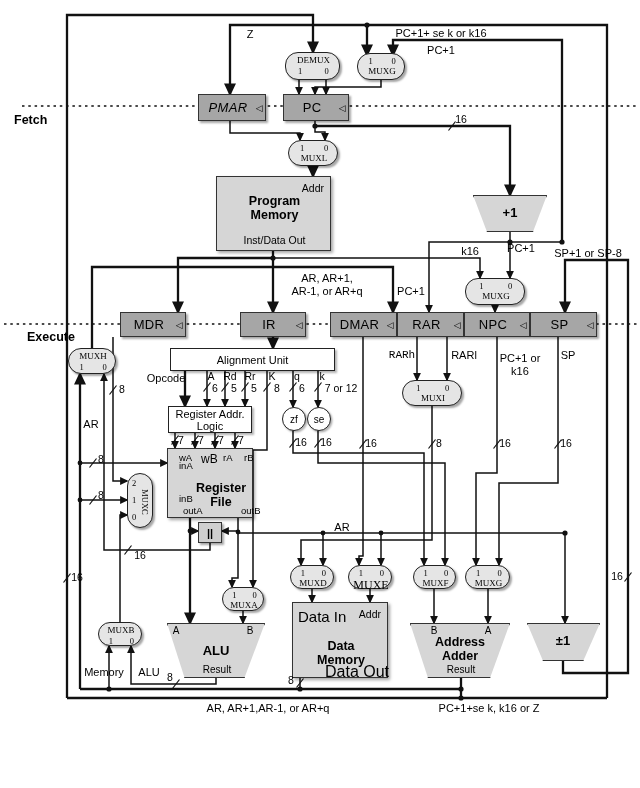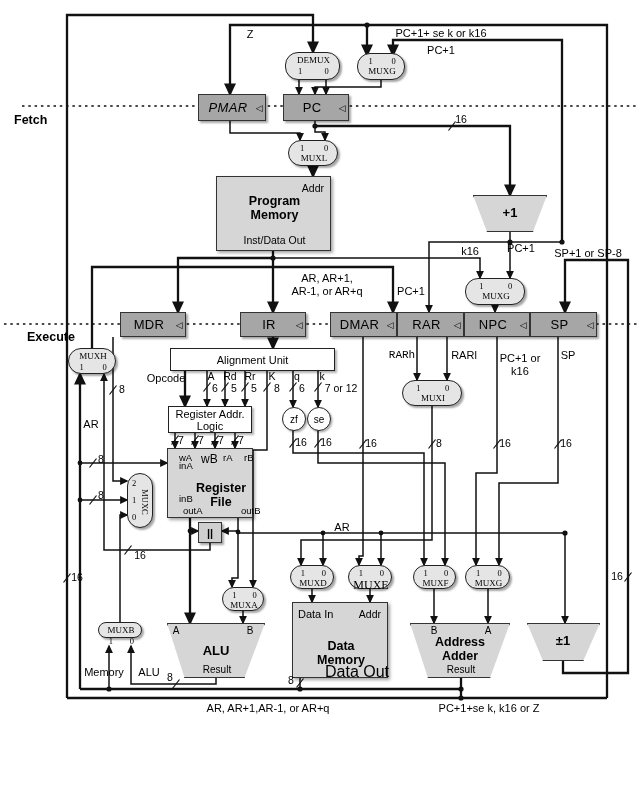--- a/index.html
+++ b/index.html
@@ -212,21 +212,21 @@
       <div class="mux" style="left: 68px; top: 348px; width: 48px; height: 26px;">
         <span style="position: absolute; left: 0px; top: 2px; font-size: 9px; width: 48px; text-align: center;">MUXH</span>
         <span style="position: absolute; left: 10.56px; top: 13px; font-size: 8.5px;">1</span>
         <span style="position: absolute; left: 33.6px; top: 13px; font-size: 8.5px;">0</span>
       </div>
       <div class="mux" style="left: 222px; top: 587px; width: 42px; height: 24px;">
         <span style="position: absolute; left: 9.24px; top: 2px; font-size: 8.5px;">1</span>
         <span style="position: absolute; left: 29.4px; top: 2px; font-size: 8.5px;">0</span>
         <span style="position: absolute; left: 0px; top: 12px; font-size: 9px; width: 42px; text-align: center;">MUXA</span>
       </div>
-      <div class="mux" style="left: 98px; top: 622px; width: 44px; height: 16px;">
+      <div class="mux" style="left: 98px; top: 622px; width: 44px; height: 24px;">
         <span style="position: absolute; left: 0px; top: 2px; font-size: 9px; width: 44px; text-align: center;">MUXB</span>
         <span style="position: absolute; left: 9.68px; top: 13px; font-size: 8.5px;">1</span>
         <span style="position: absolute; left: 30.8px; top: 13px; font-size: 8.5px;">0</span>
       </div>
       <div class="mux" style="left: 290px; top: 565px; width: 44px; height: 24px;">
         <span style="position: absolute; left: 9.68px; top: 2px; font-size: 8.5px;">1</span>
         <span style="position: absolute; left: 30.8px; top: 2px; font-size: 8.5px;">0</span>
         <span style="position: absolute; left: 0px; top: 12px; font-size: 9px; width: 44px; text-align: center;">MUXD</span>
       </div>
       <div class="mux" style="left: 348px; top: 565px; width: 44px; height: 24px;">
@@ -250,21 +250,21 @@
         <span style="position: absolute; left: 4px; top: 38px; font-size: 8.5px;">0</span>
         <span class="rot" style="left: 17px; top: 27.5px;">MUXC</span>
       </div>
       <div class="membox" style="left: 216px; top: 176px; width: 115px; height: 75px;">
         <span style="position: absolute; top: 5px; font-size: 10.5px; right: 6px; left: auto;">Addr</span>
         <div class="mtitle" style="left: 57.5px; top: 17px;">Program
 Memory</div>
         <span style="position: absolute; left: 0px; top: 57px; font-size: 10.5px; width: 115px; text-align: center;">Inst/Data Out</span>
       </div>
       <div class="membox" style="left: 292px; top: 602px; width: 96px; height: 76px;">
-        <span style="position: absolute; left: 5px; top: 5px; font-size: 11px;">Data In</span>
+        <span style="position: absolute; left: 5px; top: 5px; font-size: 15px;">Data In</span>
         <span style="position: absolute; top: 5px; font-size: 10.5px; right: 6px; left: auto;">Addr</span>
         <div class="mtitle" style="left: 48px; top: 36px;">Data
 Memory</div>
         <span style="position: absolute; left: 16px; top: 60px; font-size: 16px; width: 96px; text-align: center;">Data Out</span>
       </div>
       <div class="membox" style="left: 167px; top: 448px; width: 86px; height: 70px;">
         <div class="mtitle" style="left: 53px; top: 32px;">Register
 File</div>
         <span style="position: absolute; left: 11px; top: 3px; font-size: 9.5px;">wA</span>
         <span style="position: absolute; left: 33px; top: 3px; font-size: 12px;">wB</span>

